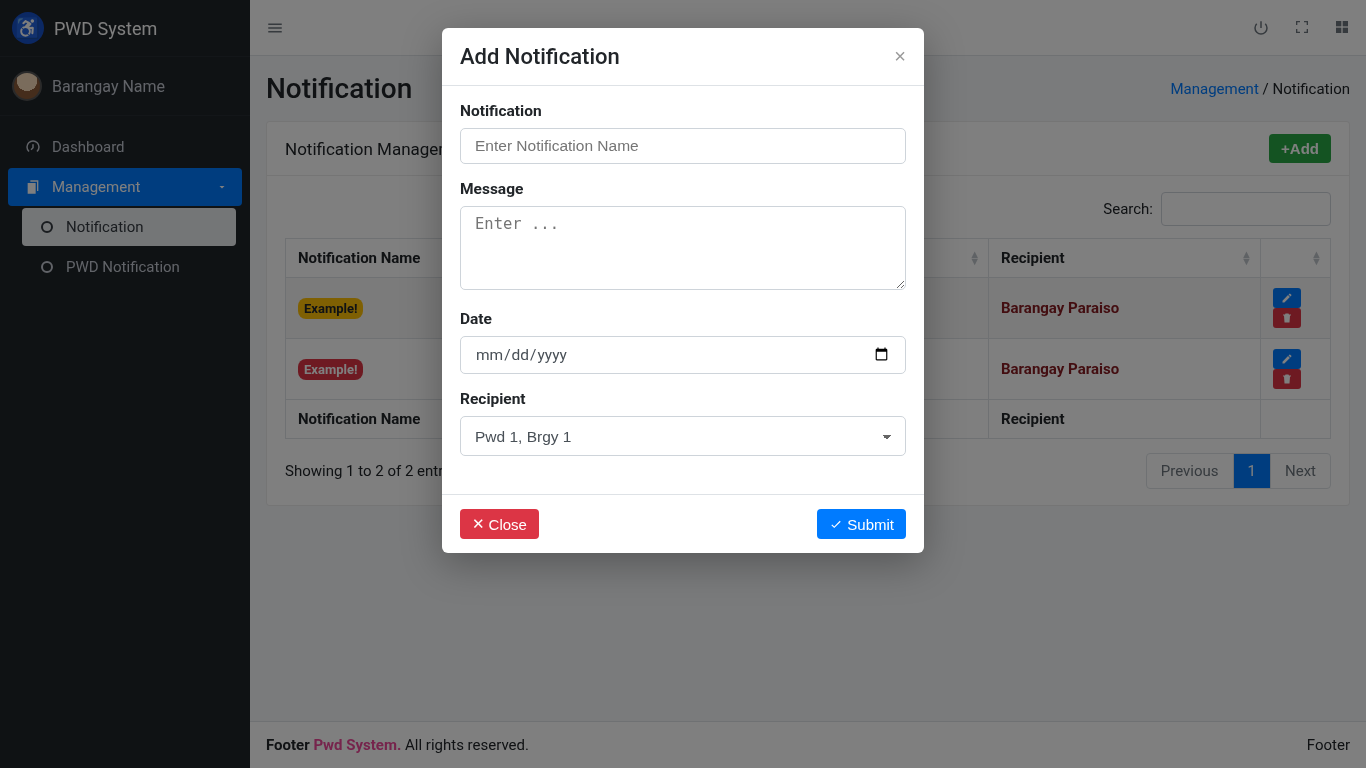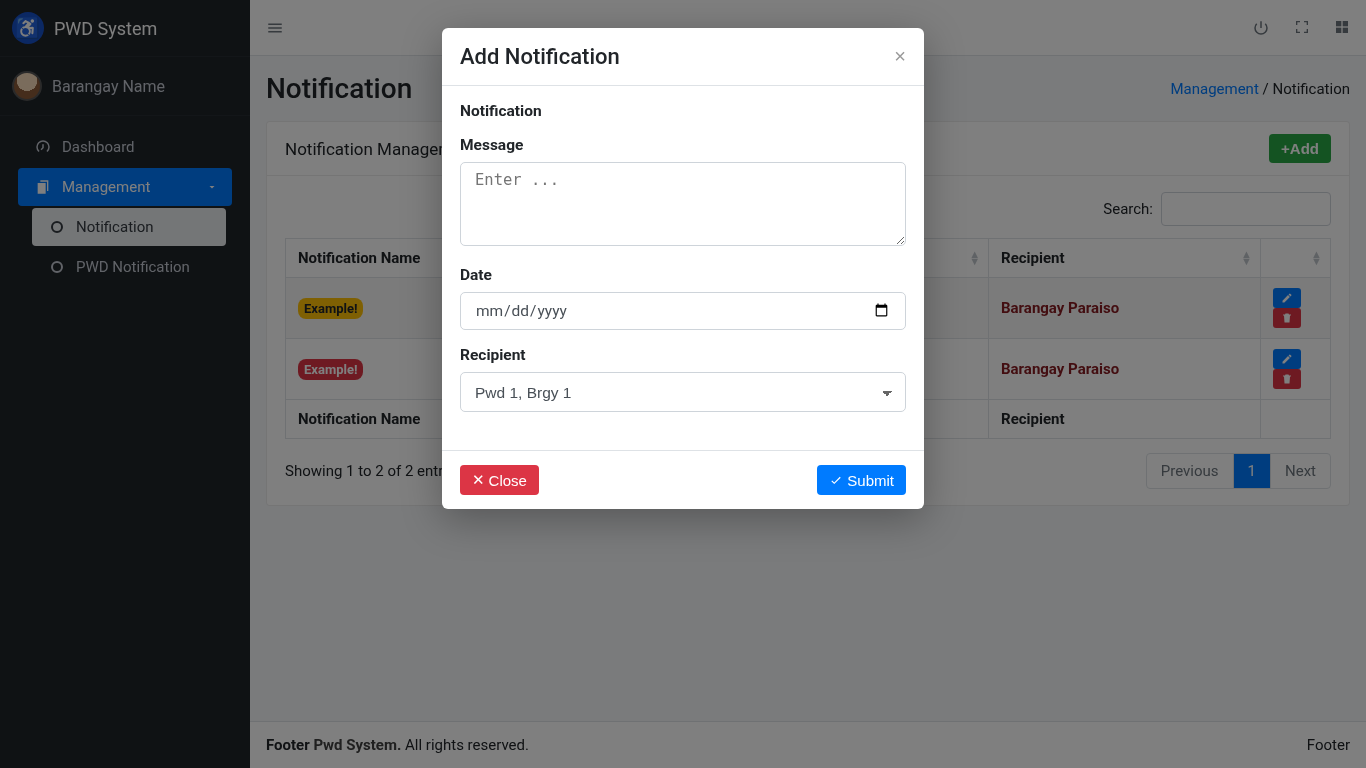--- a/index.html
+++ b/index.html
@@ -46,21 +46,21 @@
   padding: 14px 12px;
   border-bottom: 1px solid #4b545c30;
 }
 .user-avatar {
   width: 30px; height: 30px;
   border-radius: 50%;
   background: radial-gradient(circle at 50% 30%, #f4d9b8 45%, #8a5a38 46%);
   margin-right: 10px;
   border: 2px solid #555;
 }
-.nav { padding: 10px 18px; }
+.nav { padding: 10px 8px; }
 .nav-item {
   display: flex;
   align-items: center;
   padding: 10px 14px;
   border-radius: 4px;
   margin: 2px 0;
   cursor: pointer;
   font-size: 15px;
 }
 .nav-item.active-blue { background: #007bff; color: #fff; }
@@ -137,21 +137,21 @@
 
 .footer {
   margin-top:auto;
   background:#fff;
   border-top:1px solid #dee2e6;
   padding: 14px 16px;
   display:flex;
   font-size:15px;
 }
 .footer strong { font-weight:700; }
-.footer .link { color:#404040;margin-top:21px; }
+.footer .link { color:#ec4899;margin-top:21px; }
 
 .overlay {
   position:absolute; inset:0;
   background: rgba(0,0,0,0.5);
 }
 .modal {
   position:absolute;
   left:50%; top:28px;
   transform: translateX(-50%);
   width:482px;
@@ -391,20 +391,21 @@
 
 <div class="overlay"></div>
 <div class="modal">
   <div class="modal-header">
     <h5>Add Notification</h5>
     <button class="modal-close">×</button>
   </div>
   <div class="modal-body">
     <div class="form-group">
       <label>Notification</label>
+      <input class="form-control" type="text" placeholder="Enter Notification Name" style="">
     </div>
     <div class="form-group">
       <label>Message</label>
       <textarea class="form-control" placeholder="Enter ..." style=""></textarea>
     </div>
     <div class="form-group">
       <label>Date</label>
       <input class="form-control" type="date" placeholder="dd/mm/yyyy" style="">
     </div>
     <div class="form-group" style="margin-bottom:4px">

